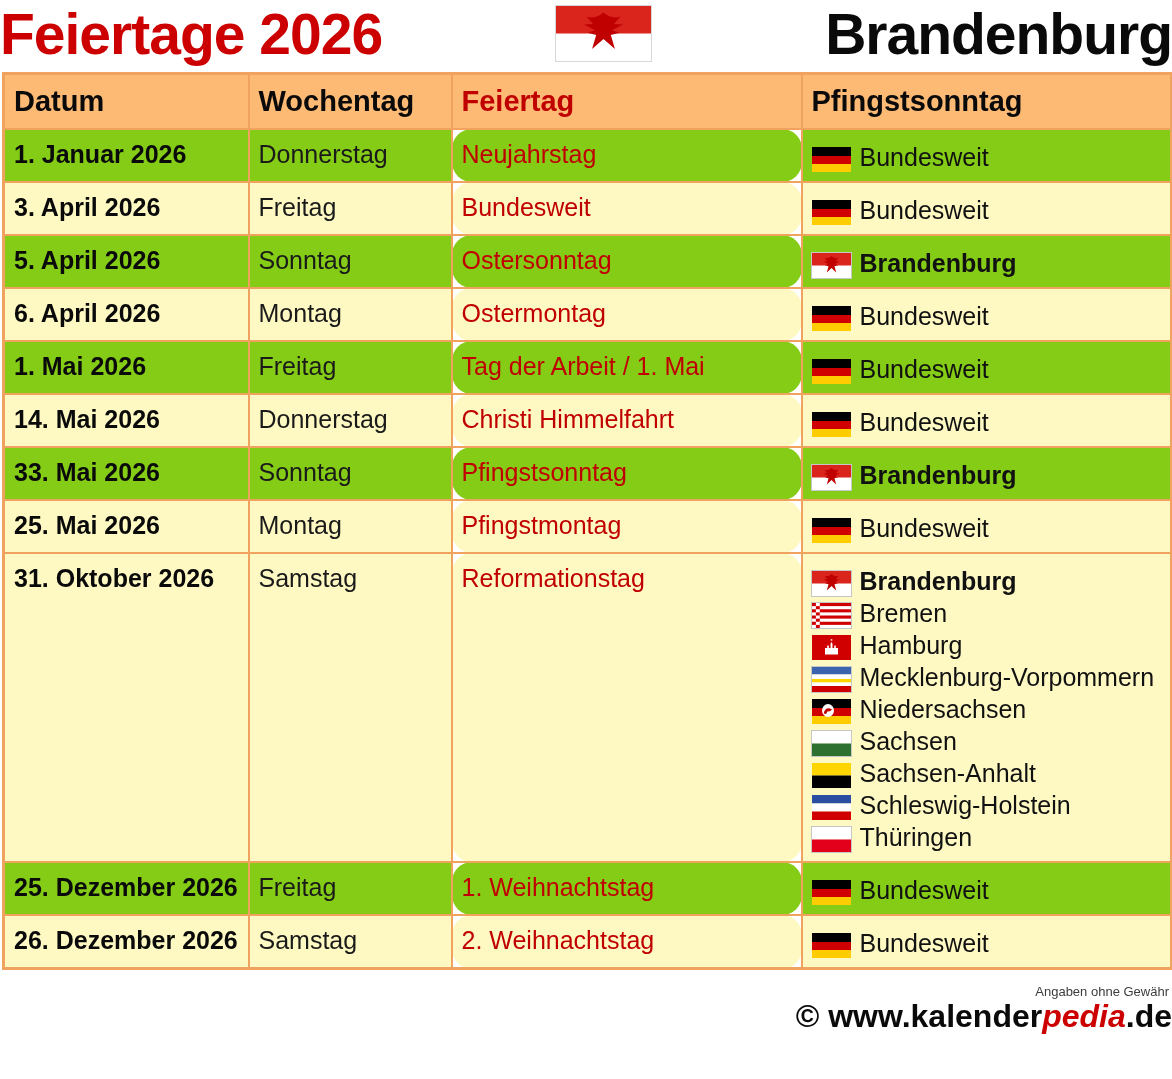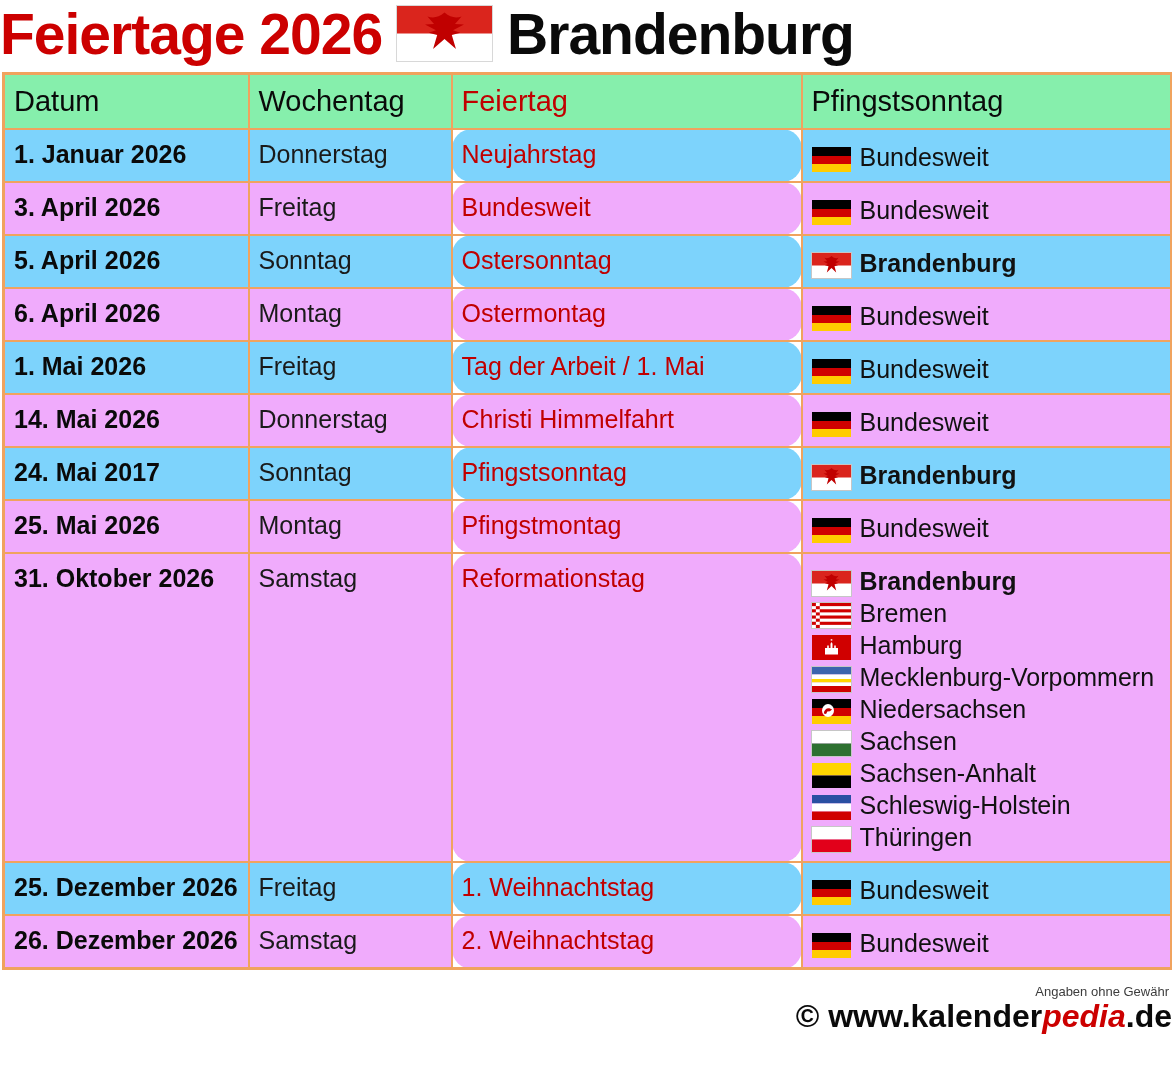--- a/index.html
+++ b/index.html
@@ -3,41 +3,41 @@
 <meta charset="utf-8">
 <style>
   * { margin:0; padding:0; box-sizing:border-box; }
   html, body { background:#ffffff; }
   body {
     width:1172px; height:1079px; overflow:hidden;
     font-family:"Liberation Sans", sans-serif; color:#111;
   }
   
   .title-row {
-    display:flex; align-items:center; justify-content:flex-start;
+    display:flex; align-items:center; justify-content:space-between;
     gap:15px; padding:3px 0 8px 0; height:72px;border-radius:25px;
   }
   .title-red  { color:#cc0000; font-size:57px; font-weight:bold; letter-spacing:-1px; }
   .title-black{ color:#0a0a0a; font-size:57px; font-weight:bold; letter-spacing:-1px; }
   .title-flag { width:95px; height:55px; display:inline-block; outline:1px solid #d8d8d8; }
   .title-flag svg { width:100%; height:100%; display:block; }
 
   
   table.holidays {
     width:1168px; margin:0 2px; border-collapse:collapse;
     border:3px solid #f0a35e; table-layout:fixed;
   }
   th, td { border:2px solid #f0a35e; text-align:left; vertical-align:top; }
   th {
-    background:#86efac; font-size:29px; font-weight:normal;
+    background:#fdba74; font-size:29px; font-weight:bold;
     padding:11px 4px 11px 9px; line-height:31px; color:#0a0a0a;
   }
   th.h-feiertag { color:#c00000; }
-  td { font-size:25px; line-height:29px; padding:10px 4px 9px 9px; background:#7dd3fc; }
-  tr.alt td { background:#f0abfc; }
+  td { font-size:25px; line-height:29px; padding:10px 4px 9px 9px; background:#84cc16; }
+  tr.alt td { background:#fef9c3; }
   td.c-datum { font-weight:bold; color:#0a0a0a; }
   td.c-tag   { font-weight:normal; color:#1a1a1a; }
   td.c-fest  { font-weight:normal; color:#c00000;border-radius:20px; }
   .col-datum { width:245px; }
   .col-tag   { width:203px; }
   .col-fest  { width:350px; }
   .col-reg   { width:370px; }
 
   .region-line { display:flex; align-items:flex-end; gap:9px; min-height:32px; }
   .region-line.bold { font-weight:bold; }
@@ -183,21 +183,21 @@
                 <rect width="39" height="9" fill="#000"></rect>
                 <rect y="9" width="39" height="8" fill="#d00000"></rect>
                 <rect y="17" width="39" height="8" fill="#ffcc00"></rect>
               </svg>
             </span>
             <span>Bundesweit</span>
           </div>
         </td>
       </tr>
       <tr>
-        <td class="c-datum">24. Mai 2017</td>
+        <td class="c-datum">33. Mai 2026</td>
         <td class="c-tag">Sonntag</td>
         <td class="c-fest">Pfingstsonntag</td>
         <td class="c-region">
           <div class="region-line bold">
             <span class="flag bordered">
               <svg viewBox="0 0 39 25" preserveAspectRatio="none">
                 <rect width="39" height="25" fill="#fff"></rect>
                 <rect width="39" height="12.5" fill="#da251d"></rect>
                 <path d="M19.5 3 C17 5.5 14.5 5.5 12.5 4.8 L15.2 8.2 L11.5 8.4 L16 11 L13 12.2 L16.5 13.2 L14.8 19.5 L19.5 15 L24.2 19.5 L22.5 13.2 L26 12.2 L23 11 L27.5 8.4 L23.8 8.2 L26.5 4.8 C24.5 5.5 22 5.5 19.5 3 Z" fill="#c00000"></path>
               </svg>

